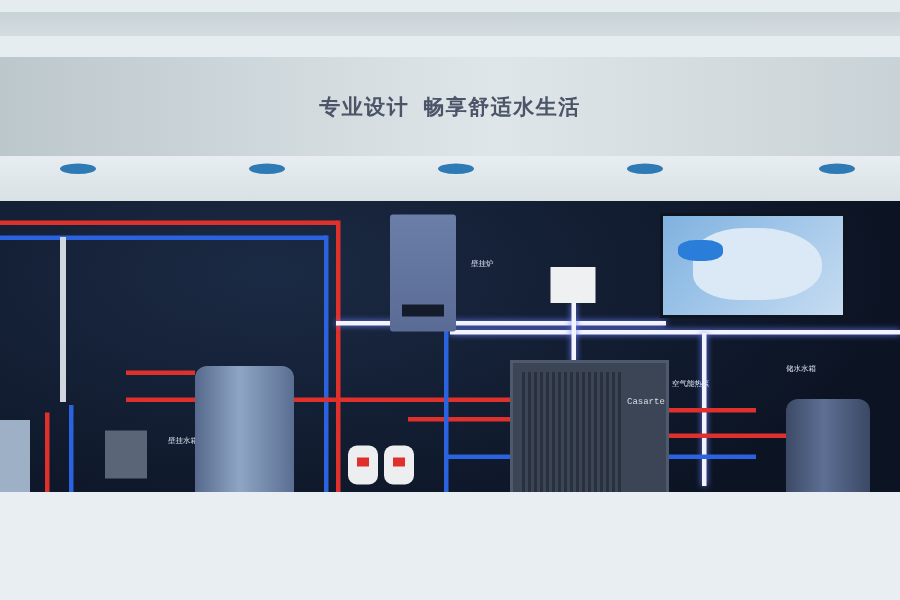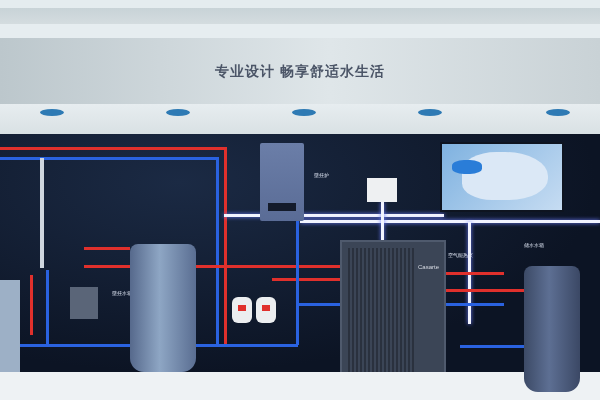--- a/index.html
+++ b/index.html
@@ -1,17 +1,17 @@
 <!DOCTYPE html>
 <html><head>
 <meta charset="utf-8">
 <style>
 *{margin:0;padding:0;box-sizing:border-box}
 html,body{width:600px;height:400px;overflow:hidden;background:#e8eef2}
-#scene{position:relative;width:600px;height:400px;overflow:hidden;font-family:Liberation Sans, sans-serif}
+#scene{position:relative;width:600px;height:328px;overflow:hidden;font-family:Liberation Mono, monospace}
 .ceiling{position:absolute;left:0;top:0;width:600px;height:10px;background:#e4ecef}
 .band1{position:absolute;left:0;top:8px;width:600px;height:16px;background:linear-gradient(#c8d3d7,#d4dcdf)}
 .band2{position:absolute;left:0;top:24px;width:600px;height:14px;background:#e6edf0}
 .header{position:absolute;left:0;top:38px;width:600px;height:68px;background:linear-gradient(90deg,#bcc7cc,#dfe6e9 55%,#c9d2d6)}
 .slogan{position:absolute;left:0;top:63px;width:600px;text-align:center;font-size:14px;font-weight:bold;color:#4b5567;letter-spacing:1px}
 .lightbar{position:absolute;left:0;top:104px;width:600px;height:30px;background:linear-gradient(#e7edf0,#d9e1e4)}
 .spot{position:absolute;top:109px;width:24px;height:7px;border-radius:50%;background:#2e7ab4}
 .wall{position:absolute;left:0;top:134px;width:600px;height:240px;background:radial-gradient(ellipse at 30% 20%,#1b2a44,#0c1424 70%)}
 .floor{position:absolute;left:0;top:372px;width:600px;height:28px;background:#eef2f4}
 .pipe{position:absolute}

